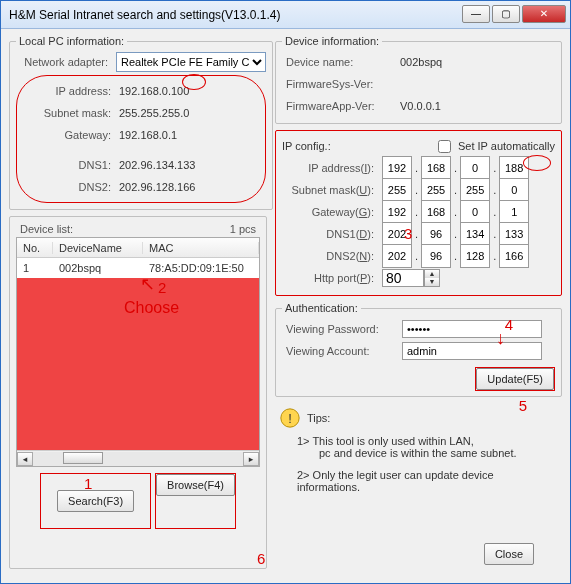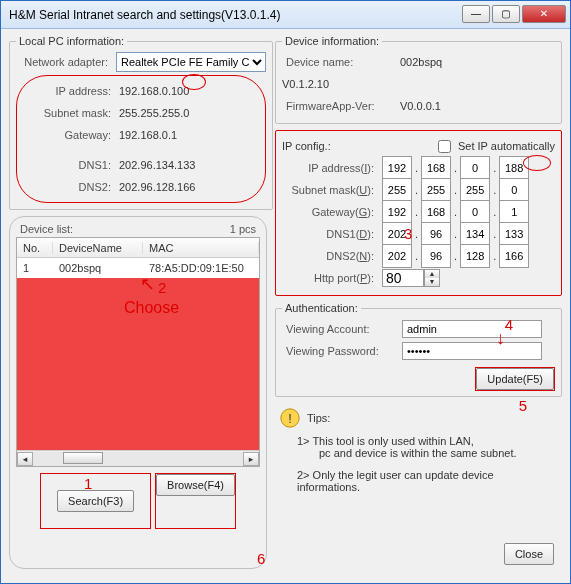--- a/index.html
+++ b/index.html
@@ -42,21 +42,21 @@
   .chk{display:flex;align-items:center;gap:4px;font-size:11px;}
   input[type=checkbox]{width:13px;height:13px;}
   .spin{display:flex;align-items:center;}
   .spin input{width:42px;height:18px;border:1px solid #999;font-size:14px;text-align:left;padding-left:3px;}
   .spinbtns{display:flex;flex-direction:column;border:1px solid #999;}
   .spinbtns div{width:14px;height:8px;font-size:7px;line-height:7px;text-align:center;background:linear-gradient(#fff,#ddd);}
   .auth .row .lbl{width:120px;text-align:left;padding-left:4px;}
   .txtin{height:18px;border:1px solid #999;font-size:11px;padding:0 4px;width:140px;background:#fff;}
   .tips { font-size:11px; color:#333; padding:4px 4px 0 4px; }
   .tipicon { display:inline-block; width:22px; height:22px; vertical-align:middle; }
-  .closebtn { position:absolute; right:8px; bottom:10px; }
+  .closebtn { position:absolute; right:28px; bottom:10px; }
   .devinfo .row .lbl{width:118px;text-align:left;padding-left:4px;}
   .ann-red { position:absolute; color:#d00; font-size:15px; font-weight:400; pointer-events:none; }
   .ann-arrow { position:absolute; color:#d00; font-size:18px; pointer-events:none; }
   .circle { position:absolute; border:1.5px solid #d00; border-radius:50%; pointer-events:none; }
   u{text-decoration:underline;}
 </style>
 </head>
 <body>
 
 <div class="window">
@@ -99,21 +99,21 @@
                 <span class="val">202.96.134.133</span>
               </div>
             <div class="row">
                 <span class="lbl">DNS2:</span>
                 <span class="val">202.96.128.166</span>
               </div>
             <div class="circle" style="left:165px; top:-2px; width:24px; height:16px;"></div>
           </div>
         </fieldset>
 
-        <fieldset style="flex:1; display:flex; flex-direction:column; position:relative;border-radius:15px;">
+        <fieldset style="flex:1; display:flex; flex-direction:column; position:relative;">
           <div class="devlist-head">
             <span>Device list:</span>
             <span>1 pcs</span>
           </div>
           <div class="listwrap">
             <div class="listhdr">
               <div class="colh c1">No.</div>
               <div class="colh c2">DeviceName</div>
               <div class="colh c3">MAC</div>
             </div>
@@ -142,21 +142,21 @@
       </div>
 
       <div class="right">
         <fieldset class="devinfo">
           <legend>Device information:</legend>
           <div class="row">
               <span class="lbl">Device name:</span>
               <span class="val">002bspq</span>
             </div>
           <div class="row">
-              <span class="val">V0.1.2.10</span>
+              <span class="lbl">FirmwareSys-Ver:</span>
             </div>
           <div class="row">
               <span class="lbl">FirmwareApp-Ver:</span>
               <span class="val">V0.0.0.1</span>
             </div>
         </fieldset>
 
         <fieldset class="ipcfg redbox" style="position:relative;">
           <div class="row" style="justify-content:space-between;">
             <span>IP config.:</span>
@@ -235,26 +235,26 @@
                 </span>
               </span>
           </div>
           <span class="ann-red" style="left:128px; top:94px;">3</span>
           <div class="circle" style="right:10px; top:24px; width:28px; height:16px;"></div>
         </fieldset>
 
         <fieldset class="auth" style="position:relative;">
           <legend>Authentication:</legend>
           <div class="row">
+              <span class="lbl">Viewing Password:</span>
+              <input class="txtin" value="••••••" style="">
+            </div>
+          <div class="row">
               <span class="lbl">Viewing Account:</span>
               <input class="txtin" value="admin" style="">
-            </div>
-          <div class="row">
-              <span class="lbl">Viewing Password:</span>
-              <input class="txtin" value="••••••" style="">
             </div>
           <div class="row" style="justify-content:flex-end; margin-top:6px;">
             <span class="redbox" style="padding:0;"><button class="btn">Update(F5)</button></span>
           </div>
           <span class="ann-red" style="right:48px; top:2px;">4</span>
           <span class="ann-arrow" style="right:56px; top:14px;">↓</span>
           <span class="ann-red" style="right:34px; bottom:-18px;">5</span>
         </fieldset>
 
         <div class="tips">

